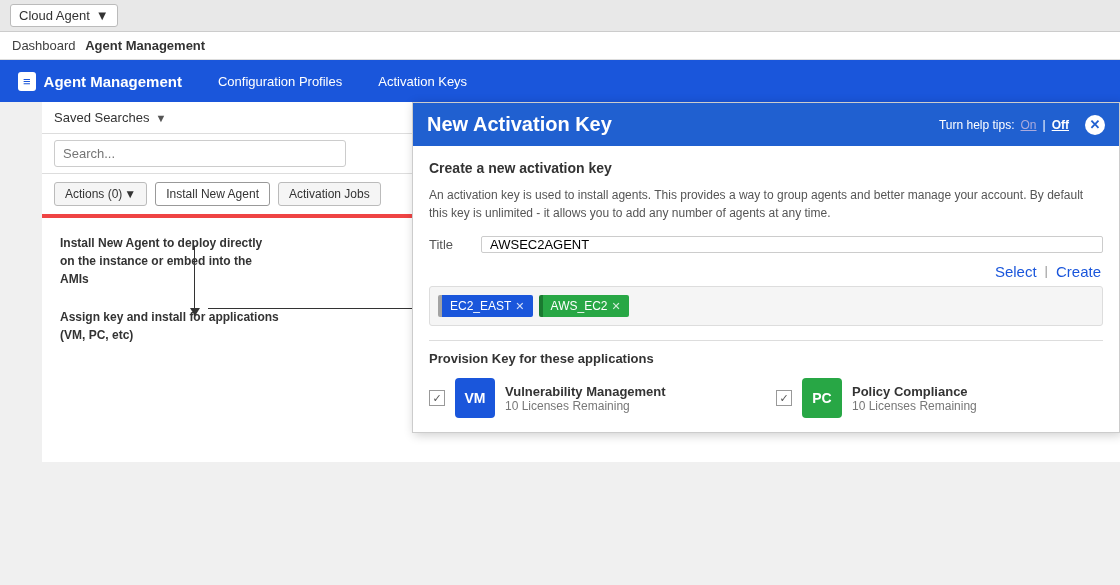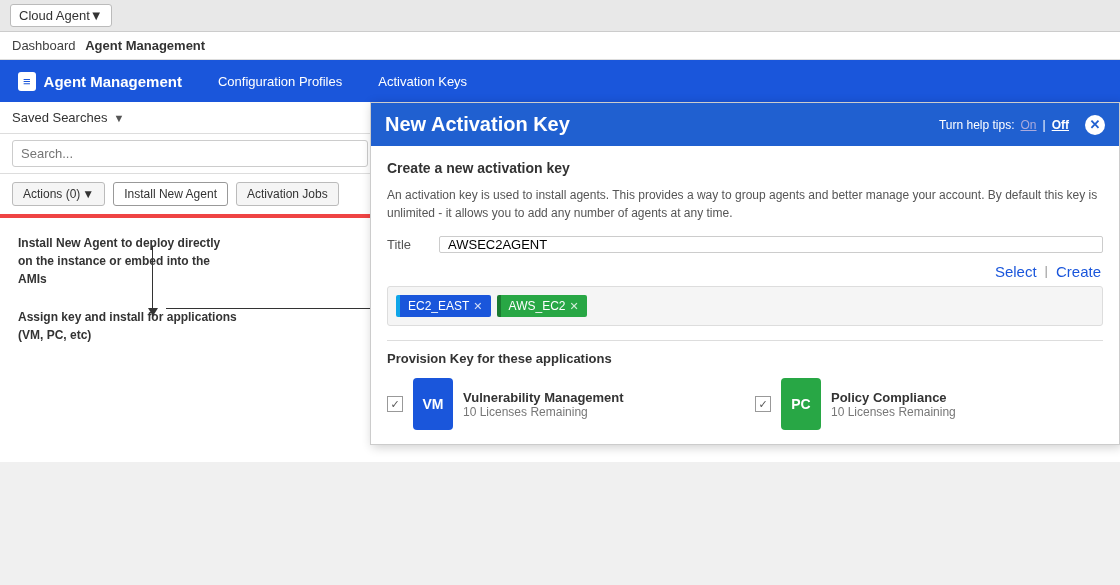--- a/index.html
+++ b/index.html
@@ -13,20 +13,21 @@
       display: flex;
       align-items: center;
     }
     .cloud-agent-selector {
       background: #fff;
       border: 1px solid #bbb;
       border-radius: 3px;
       padding: 3px 8px;
       display: flex;
       align-items: center;
+      gap: 6px;
       cursor: pointer;
       font-size: 13px;
     }
 
     
     .nav-breadcrumb {
       background: #fff;
       padding: 6px 12px;
       border-bottom: 1px solid #ddd;
       font-size: 13px;
@@ -80,20 +81,21 @@
       background: #fff;
       color: #1a56db;
       font-weight: bold;
     }
 
     
     .content-area {
       background: #fff;
       padding: 0;
       position: relative;
+      margin-left: 42px;
     }
 
     
     .saved-searches-bar {
       padding: 8px 12px;
       border-bottom: 1px solid #ddd;
       display: flex;
       align-items: center;
       gap: 6px;
       background: #fff;
@@ -105,21 +107,21 @@
     }
     .saved-searches-bar .chevron { font-size: 11px; color: #555; }
 
     
     .search-bar {
       padding: 6px 12px;
       border-bottom: 1px solid #ddd;
       background: #fff;
     }
     .search-bar input {
-      width: 356px;
+      width: 292px;
       padding: 5px 8px;
       border: 1px solid #ccc;
       border-radius: 3px;
       font-size: 13px;
       color: #999;
     }
 
     
     .toolbar {
       padding: 8px 12px;
@@ -321,21 +323,21 @@
     }
     .tag {
       display: flex;
       align-items: center;
       padding: 3px 8px;
       border-radius: 2px;
       font-size: 12px;
       color: #fff;
       gap: 4px;
     }
-    .tag.blue { background: #1a56db; border-left: 4px solid #0ea5e9; }
+    .tag.blue { background: #1a56db; border-left: 4px solid #a3a3a3; }
     .tag.green { background: #28a745; border-left: 4px solid #1a7a30; }
     .tag .remove { cursor: pointer; font-size: 11px; color: rgba(255,255,255,0.8); }
 
     .section-divider {
       border: none;
       border-top: 1px solid #ddd;
       margin: 10px 0;
     }
 
     .provision-title {
@@ -362,21 +364,21 @@
       background: #fff;
       display: flex;
       align-items: center;
       justify-content: center;
       cursor: pointer;
       font-size: 11px;
       color: #555;
     }
     .app-icon {
       width: 40px;
-      height: 52px;
+      height: 40px;
       border-radius: 4px;
       display: flex;
       align-items: center;
       justify-content: center;
       font-size: 14px;
       font-weight: bold;
       color: #fff;
     }
     .app-icon.vm { background: #1a56db; }
     .app-icon.pc { background: #28a745; }

